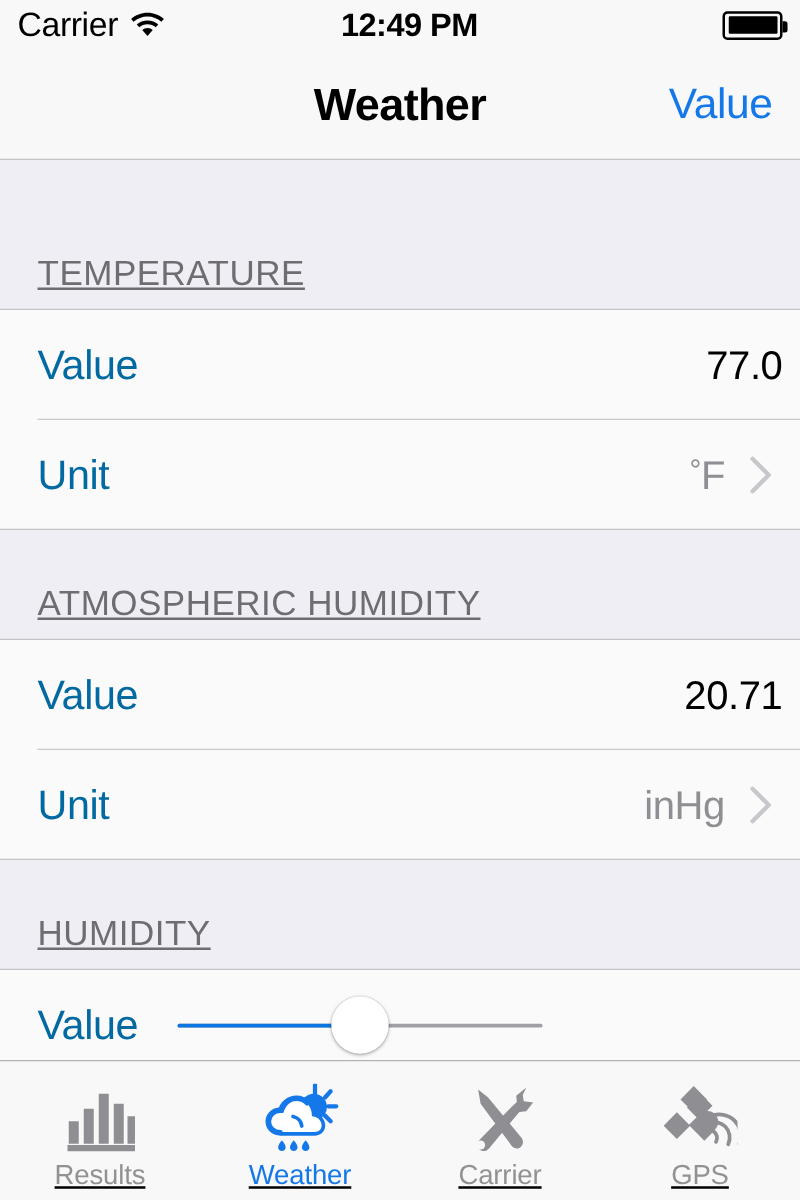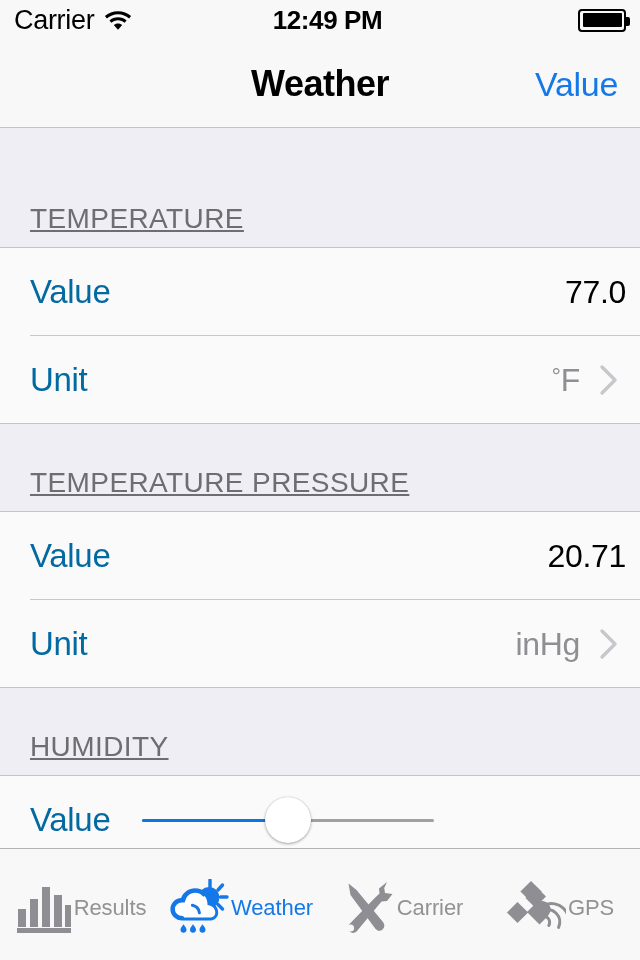--- a/index.html
+++ b/index.html
@@ -218,26 +218,27 @@
   .tab-bar {
     flex: 0 0 112px;
     height: 112px;
     background: #f8f8f8;
     border-top: 1px solid #b2b2b2;
     display: flex;
   }
   .tab-item {
     flex: 1 1 0;
     display: flex;
-    flex-direction: row;
+    flex-direction: column;
     align-items: center;
     justify-content: center;
     gap: 2px;
     cursor: pointer;
     padding-top: 6px;
+    text-decoration: underline;
   }
   .tab-icon {
     height: 62px;
     display: flex;
     align-items: center;
     justify-content: center;
   }
   .tab-label {
     font-size: 22px;
     color: #929292;
@@ -288,21 +289,21 @@
       <span class="cell-label">Unit</span>
       <span class="cell-value muted"><span class="sup-deg">°</span>F</span>
       <span class="chevron">
         <svg width="26" height="34" viewBox="0 0 26 34" aria-hidden="true">
           <path d="M6 4 L19 17 L6 30" fill="none" stroke="#c7c7cc" stroke-width="3.4" stroke-linecap="round" stroke-linejoin="round"></path>
         </svg>
       </span>
     </div>
 
     <div class="section-header">
-      <span class="section-header-text">TEMPERATURE PRESSURE</span>
+      <span class="section-header-text">ATMOSPHERIC HUMIDITY</span>
     </div>
     <div class="cell separator">
       <span class="cell-label">Value</span>
       <span class="cell-value">20.71</span>
     </div>
     <div class="cell last">
       <span class="cell-label">Unit</span>
       <span class="cell-value muted">inHg</span>
       <span class="chevron">
         <svg width="26" height="34" viewBox="0 0 26 34" aria-hidden="true">

